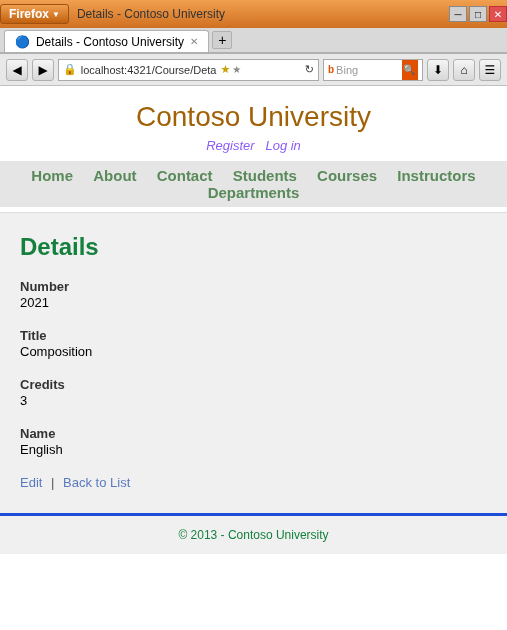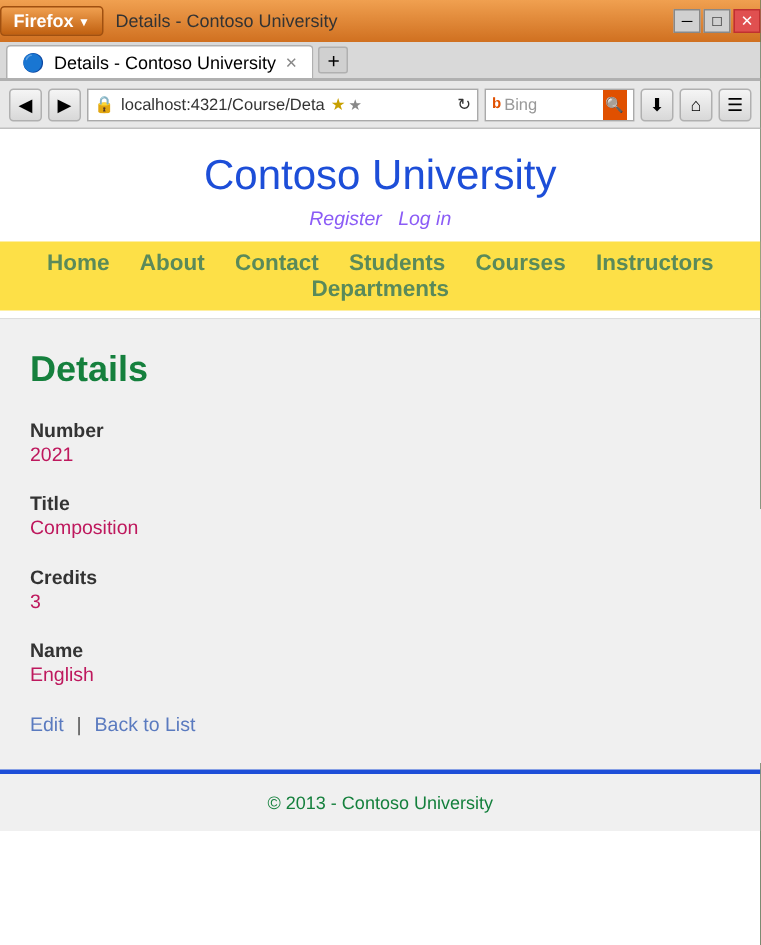--- a/index.html
+++ b/index.html
@@ -24,32 +24,32 @@
     .nav-btn { width: 22px; height: 22px; background: linear-gradient(to bottom, #f5f5f5, #d8d8d8); border: 1px solid #b0b0b0; border-radius: 3px; display: flex; align-items: center; justify-content: center; font-size: 12px; cursor: pointer; }
     .address-bar { flex: 1; height: 22px; border: 1px solid #aaa; background: white; display: flex; align-items: center; padding: 0 4px; font-size: 11px; color: #333; }
     .search-bar { width: 100px; height: 22px; border: 1px solid #aaa; background: white; display: flex; align-items: center; padding: 0 4px; font-size: 11px; color: #999; gap: 2px; }
     .search-icon-orange { background: #e05000; color: white; width: 16px; height: 100%; display: flex; align-items: center; justify-content: center; font-size: 10px; }
 
     
     .browser-content { flex: 1; background: #f0f0f0; overflow: hidden; }
     .page { background: white; min-height: 100%; }
 
     .page-header { background: white; padding: 15px 0 5px; text-align: center; border-bottom: 1px solid #ddd; }
-    .site-title { font-size: 28px; color: #1d4ed8; font-weight: normal; margin-bottom: 5px; }
+    .site-title { font-size: 28px; color: #a16207; font-weight: normal; margin-bottom: 5px; }
     .auth-links { font-size: 13px; margin-bottom: 8px; color: #555; }
     .auth-links a { color: #8b5cf6; text-decoration: none; font-style: italic; }
 
-    .main-nav { text-align: center; font-size: 15px; padding: 6px 0; background: #fde047; }
+    .main-nav { text-align: center; font-size: 15px; padding: 6px 0; background: #e5e5e5; }
     .main-nav a { color: #5a8a5a; text-decoration: none; margin: 0 8px; font-weight: bold; }
 
     .content-area { background: #f0f0f0; padding: 20px 20px; min-height: 300px; }
 
     .details-title { font-size: 24px; font-weight: bold; color: #15803d; margin-bottom: 12px; }
     .field-label { font-weight: bold; color: #333; margin-top: 18px; font-size: 13px; }
-    .field-value { color: #be185d; font-size: 13px; margin-top: 1px; }
+    .field-value { color: #000000; font-size: 13px; margin-top: 1px; }
 
     .action-links { margin-top: 18px; font-size: 13px; color: #555; }
     .action-links a { color: #5a7abf; text-decoration: none; }
     .separator { margin: 0 5px; color: #555; }
 
     .footer { background: #f0f0f0; text-align: center; padding: 12px; font-size: 12px; color: #15803d; border-top: 3px solid #1d4ed8; }
 
     .star-icon { color: #c8a000; font-size: 11px; }
   </style>
 </head>

